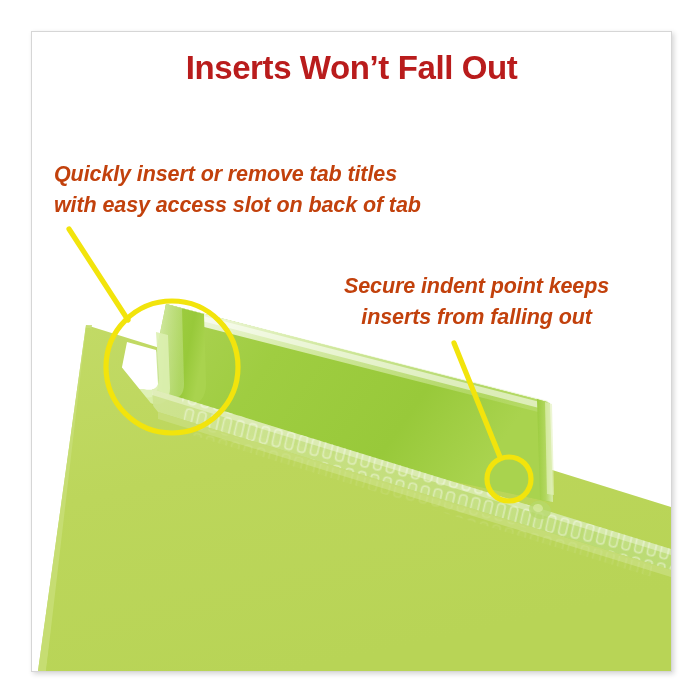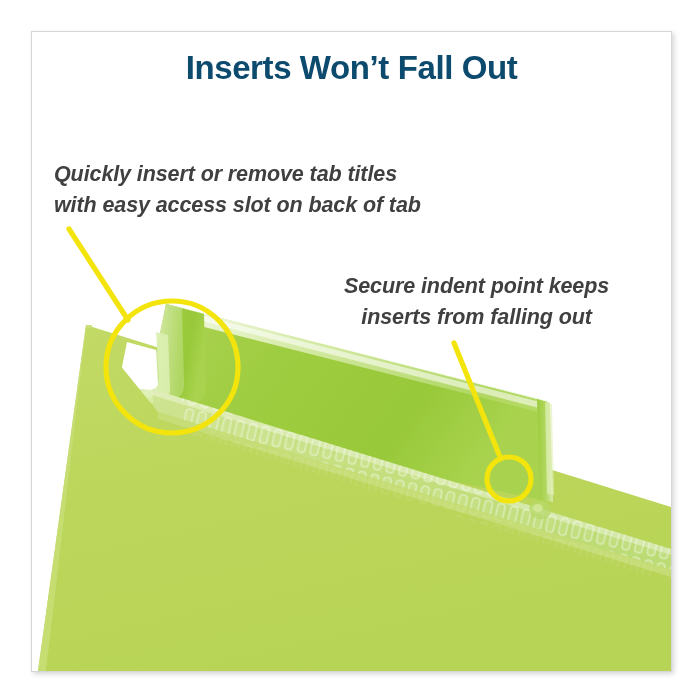--- a/index.html
+++ b/index.html
@@ -28,31 +28,31 @@
     overflow: hidden;
     box-shadow: 2px 2px 5px rgba(0,0,0,0.17);
   }
   
   #title {
     position: absolute;
     left: 0;
     top: 18px;
     width: 100%;
     text-align: center;
-    color: #0c4a6e;
+    color: #b91c1c;
     font-size: 33px;
     font-weight: bold;
     letter-spacing: -0.4px;
     line-height: 1.1;
     font-family: "Liberation Sans", sans-serif;
   }
   
   .callout-text {
     position: absolute;
-    color: #404040;
+    color: #c2410c;
     font-style: italic;
     font-weight: bold;
     font-size: 21.5px;
     line-height: 1.42;
     letter-spacing: -0.1px;
     font-family: "Liberation Sans", sans-serif;
     white-space: pre-line;
   }
   #callout-left-text  { left: 22px;  top: 127px; text-align: left; }
   #callout-right-text { left: 312px; top: 239px; text-align: center; }

